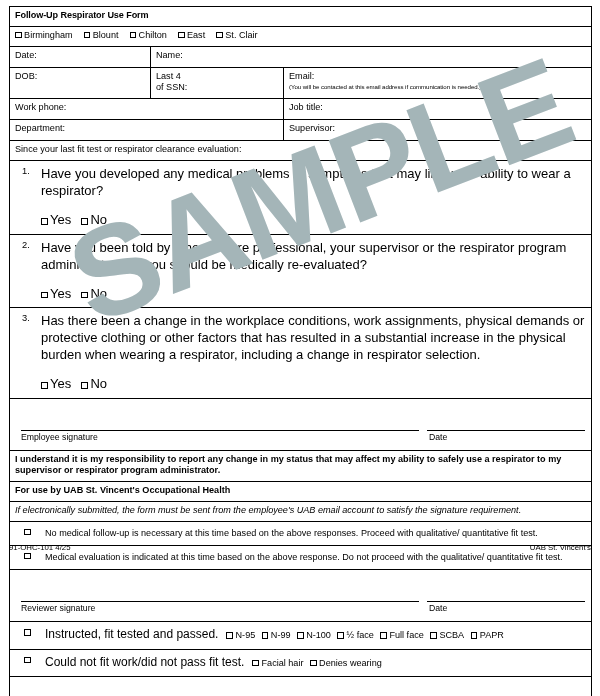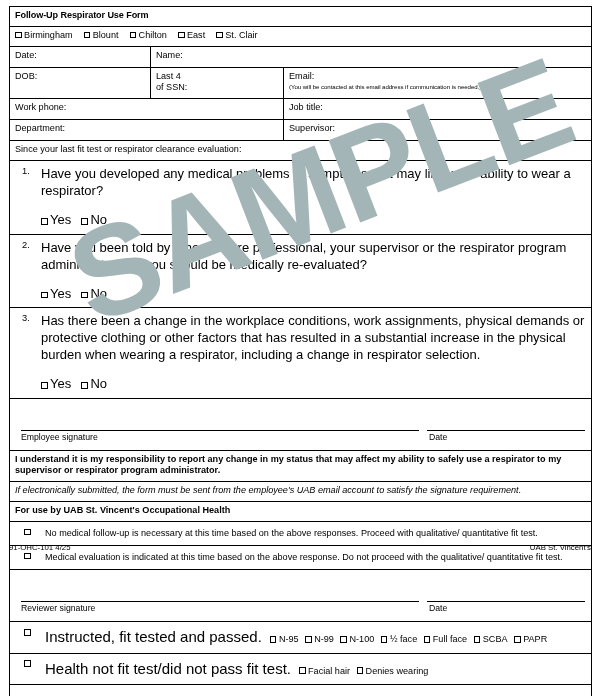--- a/index.html
+++ b/index.html
@@ -159,21 +159,21 @@
     flex: 0 0 30px;
     padding-left: 9px;
     box-sizing: border-box;
   }
   .opt-text {
     flex: 1 1 auto;
     font-size: 9.1px;
     line-height: 1.33;
   }
   .fit-wrap { display: flex; align-items: baseline; }
-  .fit-label { margin-right: 8px; white-space: nowrap; font-size: 15px; }
+  .fit-label { margin-right: 8px; white-space: nowrap; font-size: 12px; }
   .fit-opts { font-size: 9.1px; }
   .fit-opts .opt { margin-right: 6.5px; white-space: nowrap; margin-top: 24px; }
 
   
   .footer {
     position: absolute;
     left: 9px;
     right: 9px;
     bottom: 8px;
     display: flex;
@@ -306,25 +306,25 @@
             <div class="sig-label" style="left:414px; top:30px;">Date</div>
           </div>
         </td>
       </tr>
 
       <tr>
         <td colspan="3" class="statement">I understand it is my responsibility to report any change in my status that may affect my ability to safely use a respirator to my supervisor or respirator program administrator.</td>
       </tr>
 
       <tr>
+        <td colspan="3" class="office-head">For use by UAB St. Vincent's Occupational Health</td>
+      </tr>
+
+      <tr>
         <td colspan="3" class="note-italic">If electronically submitted, the form must be sent from the employee's UAB email account to satisfy the signature requirement.</td>
-      </tr>
-
-      <tr>
-        <td colspan="3" class="office-head">For use by UAB St. Vincent's Occupational Health</td>
       </tr>
 
       <tr class="opt-row">
         <td colspan="3">
           <div class="opt-wrap">
             <div class="opt-cb"><span class="cb"></span></div>
             <div class="opt-text">No medical follow-up is necessary at this time based on the above responses. Proceed with qualitative/ quantitative fit test.</div>
           </div>
         </td>
       </tr>
@@ -359,21 +359,21 @@
             </div>
           </div>
         </td>
       </tr>
 
       <tr class="opt-row">
         <td colspan="3">
           <div class="opt-wrap">
             <div class="opt-cb"><span class="cb"></span></div>
             <div class="fit-wrap">
-              <span class="fit-label">Health not fit test/did not pass fit test.</span>
+              <span class="fit-label">Could not fit work/did not pass fit test.</span>
               <span class="fit-opts"><span class="opt"><span class="cb"></span><span>Facial hair</span></span><span class="opt"><span class="cb"></span><span>Denies wearing</span></span></span>
             </div>
           </div>
         </td>
       </tr>
 
       <tr>
         <td colspan="3" class="sig-cell" style="height:44px;">
           <div class="sig-inner">
             <div class="sig-line" style="left:6px; width:398px; top:28px;"></div>

